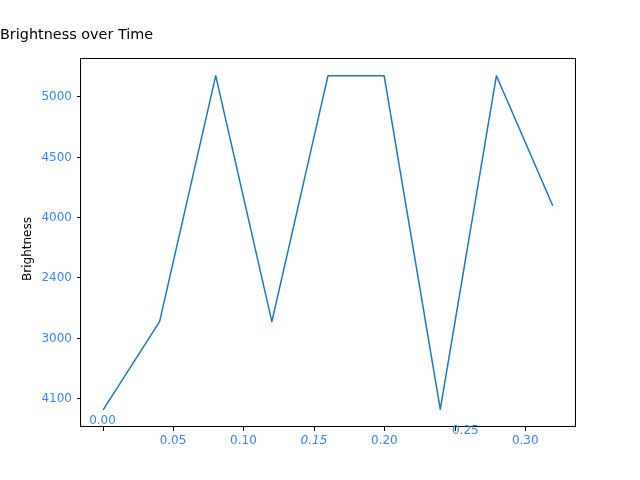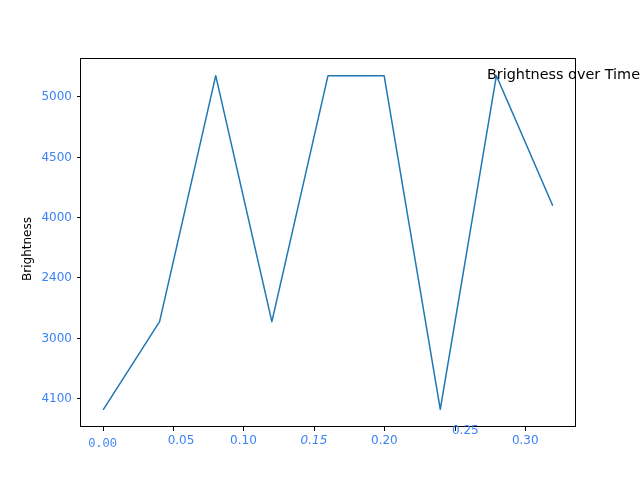--- a/index.html
+++ b/index.html
@@ -17,25 +17,24 @@
     position: relative;
     width: 640px;
     height: 480px;
     background: #ffffff;
   }
   #chart-title {
     position: absolute;
     left: 0;
     top: 26px;
     width: 640px;
-    text-align: right;
+    text-align: left;
     font-size: 14.4px;
     color: #000000;
     letter-spacing: 0px;
-    margin-top: 40px;
   }
   
   #axes-area {
     position: absolute;
     left: 80px;
     top: 58px;
     width: 496px;
     height: 369px;
     border: 1px solid #000000;
     box-sizing: border-box;
@@ -106,23 +105,23 @@
   <div id="chart-title">Brightness over Time</div>
 
   <div id="axes-area">
     <svg id="plot-svg" viewBox="0 0 496 369" preserveAspectRatio="none">
       <polyline id="data-line" fill="none" stroke="#1f77b4" stroke-width="1.5" stroke-linejoin="round" stroke-linecap="round" points="22.55,352.23 78.91,264.14 135.27,16.77 191.64,264.14 248.00,16.77 304.36,16.77 360.73,352.23 417.09,16.77 473.45,147.09"></polyline>
     </svg>
   </div>
 
   <div id="xticks">
       <div class="tick-mark xtick-mark" style="left: 102.545px;"></div>
-      <div class="tick-label xtick-label" style="left: 102.545px; top: 437px; font-family: Liberation Mono, monospace;">0.00</div>
+      <div class="tick-label xtick-label" style="left: 102.545px; top: 413px;">0.00</div>
       <div class="tick-mark xtick-mark" style="left: 173px;"></div>
-      <div class="tick-label xtick-label" style="left: 181px; top: 433px; text-align: center;">0.05</div>
+      <div class="tick-label xtick-label" style="left: 173px; top: 433px; text-align: center;">0.05</div>
       <div class="tick-mark xtick-mark" style="left: 243.455px;"></div>
       <div class="tick-label xtick-label" style="left: 243.455px; top: 433px;">0.10</div>
       <div class="tick-mark xtick-mark" style="left: 313.909px;"></div>
       <div class="tick-label xtick-label" style="left: 313.909px; top: 433px; font-style: italic;">0.15</div>
       <div class="tick-mark xtick-mark" style="left: 384.364px;"></div>
       <div class="tick-label xtick-label" style="left: 384.364px; top: 433px;">0.20</div>
       <div class="tick-mark xtick-mark" style="left: 454.818px;"></div>
       <div class="tick-label xtick-label" style="left: 454.818px; top: 423px; padding-left: 21px;">0.25</div>
       <div class="tick-mark xtick-mark" style="left: 525.273px;"></div>
       <div class="tick-label xtick-label" style="left: 525.273px; top: 433px;">0.30</div>

